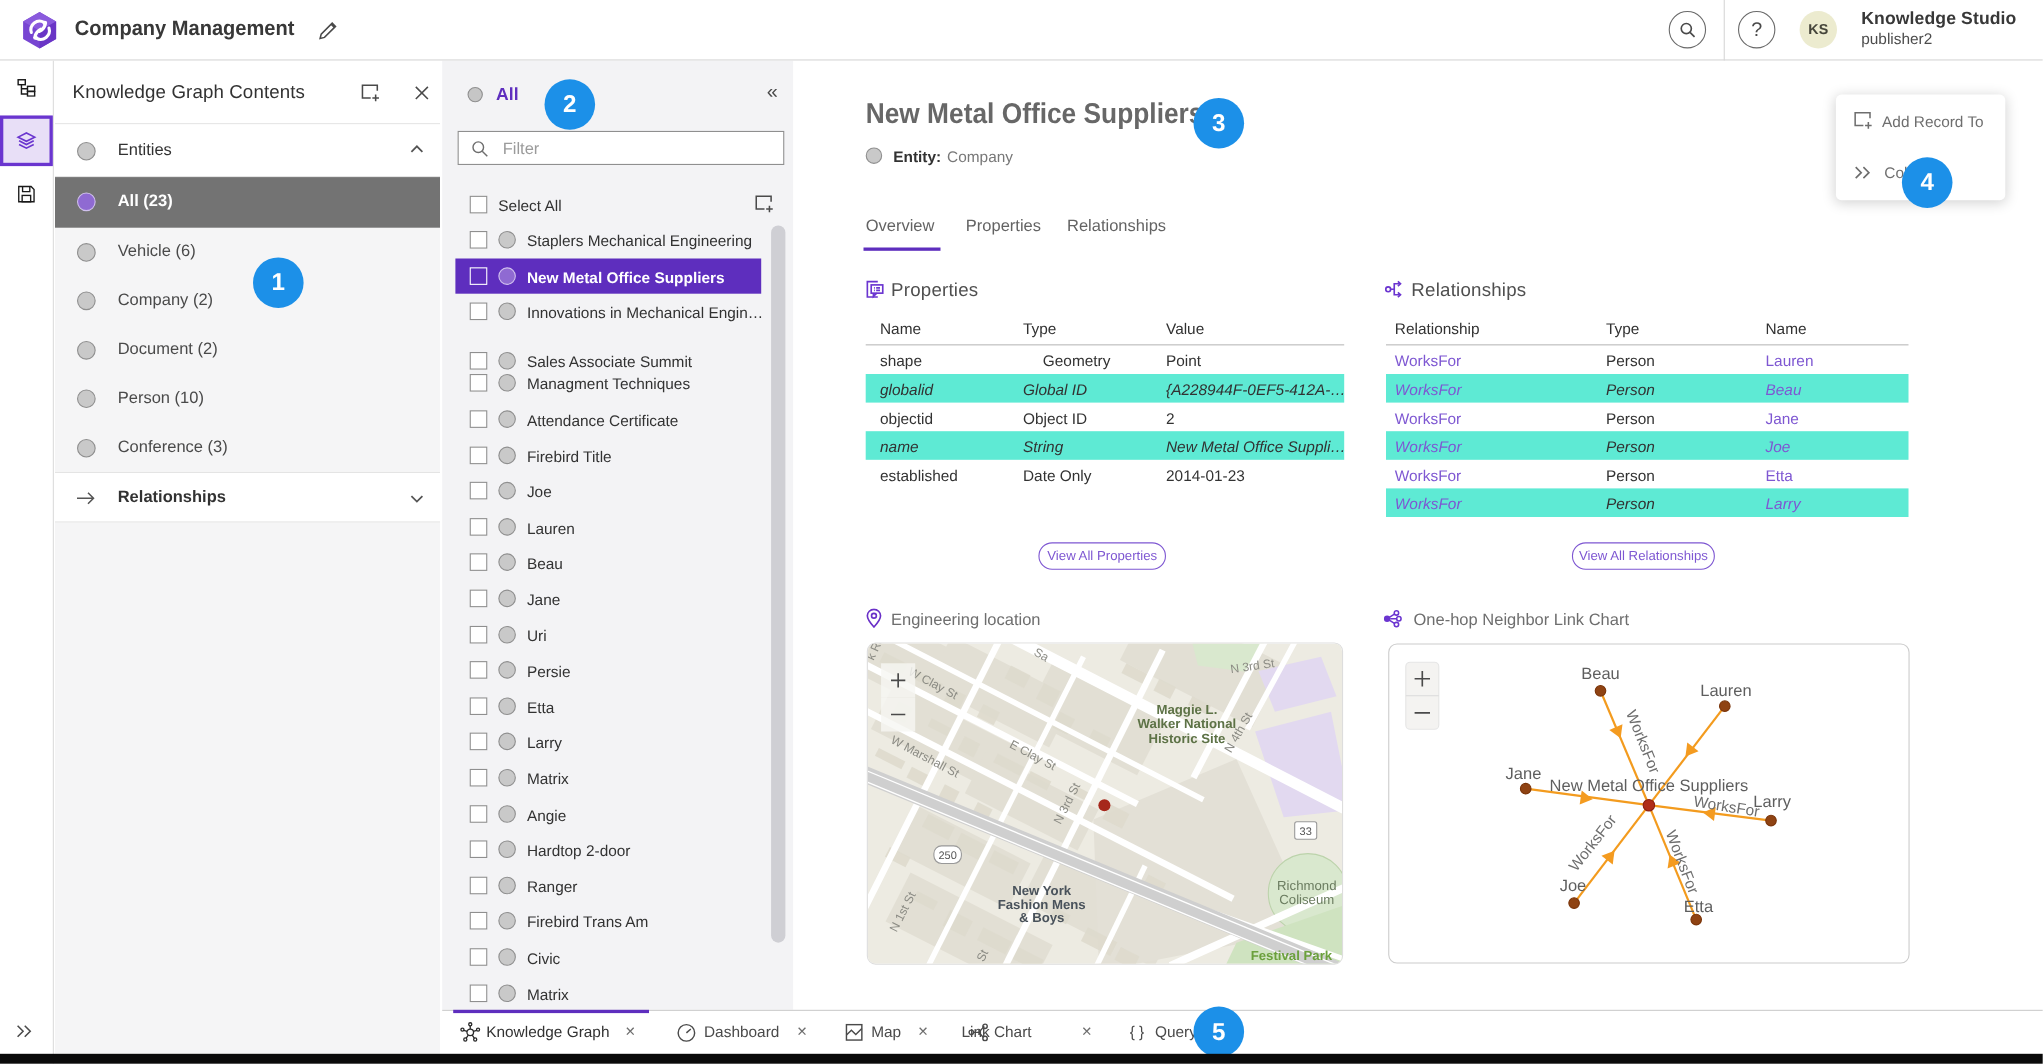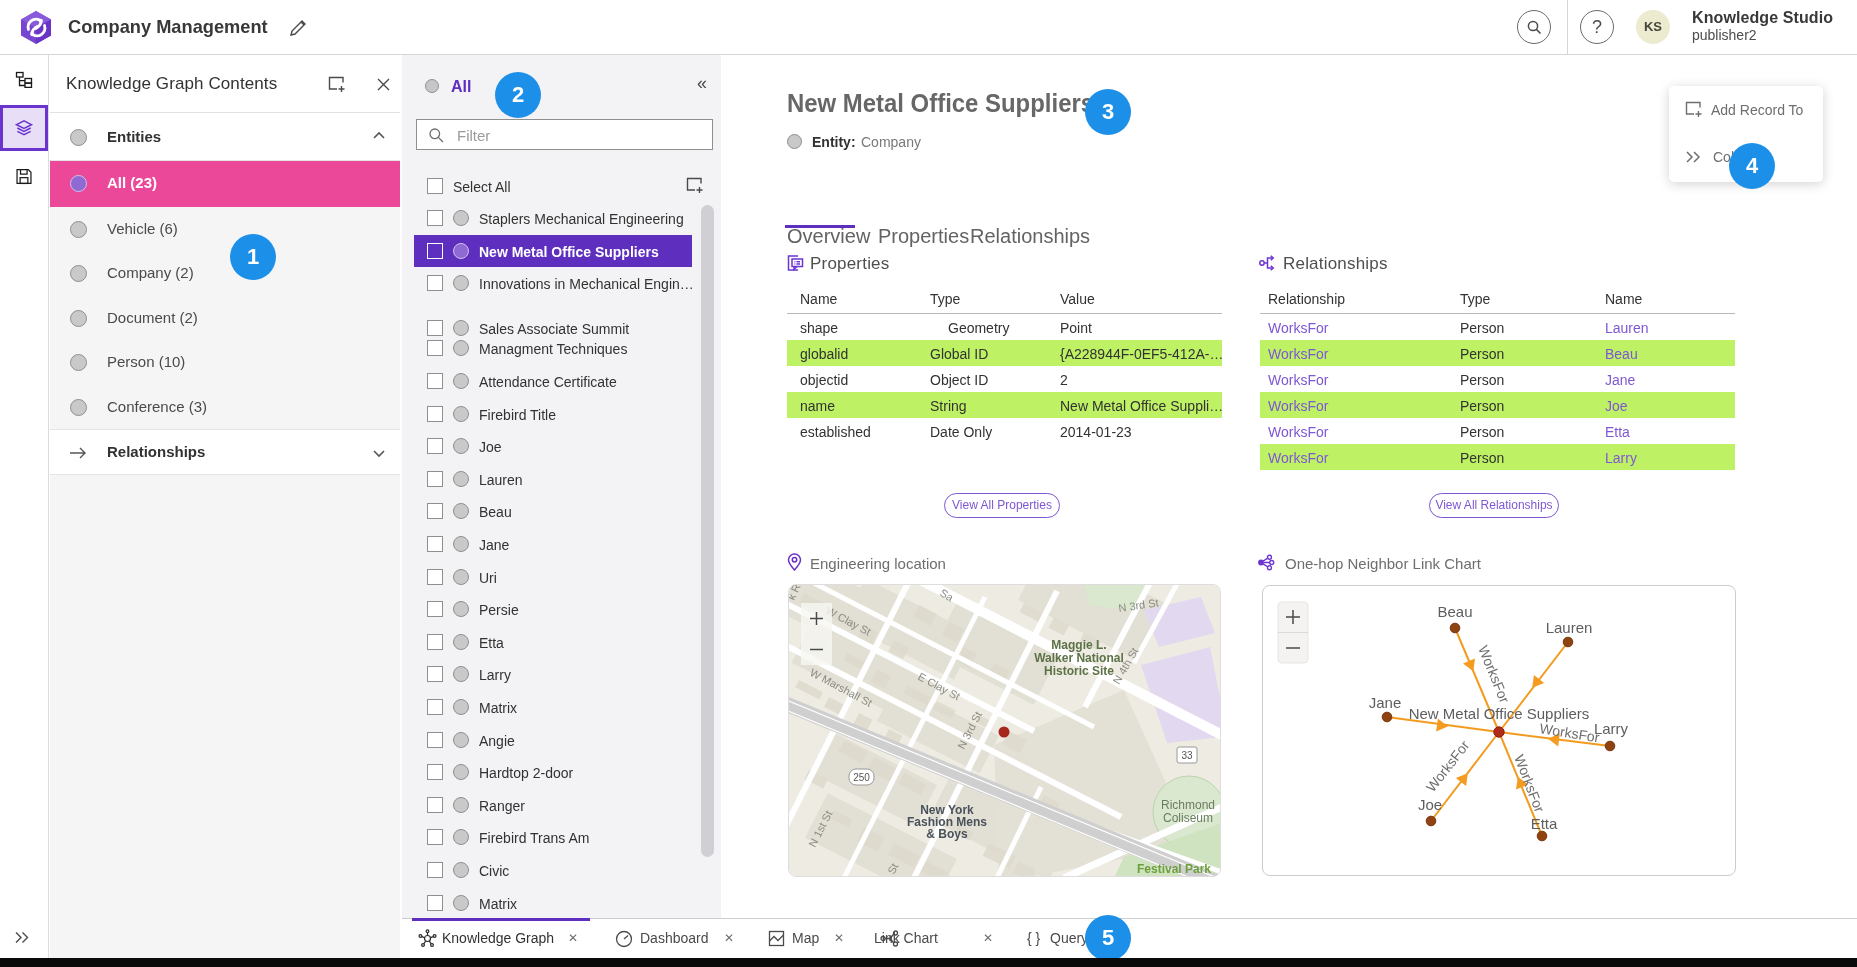--- a/index.html
+++ b/index.html
@@ -20,21 +20,21 @@
 
 #panel1 { position:absolute; left:50px; top:55px; width:350px; height:903px; background:#f5f5f6; z-index:3; }
 #p1head { position:absolute; left:0; top:0; width:350px; height:58px; background:#fff; border-bottom:1px solid #e2e2e2; }
 #p1head .t { position:absolute; left:16px; top:19px; font-size:17px; color:#323232; letter-spacing:0.1px; }
 .row1 { position:absolute; left:0; width:350px; height:45px; }
 .row1 .circ { }
 .row1 .circ { position:absolute; left:20px; top:14px; width:17px; height:17px; border-radius:50%; background:#c9c9c9; border:1px solid #8f8f8f; }
 .row1 .txt { position:absolute; left:57px; top:13px; font-size:15px; color:#4a4a4a; }
 #entrow { top:58px; height:48px; background:#fff; border-bottom:1px solid #e4e4e4; }
 #entrow .circ{top:16px} #entrow .txt{top:15px}
-#allrow { top:106px; height:46px; background:#ec4899; }
+#allrow { top:106px; height:46px; background:#737373; }
 #allrow .circ { background:#8f6ad2; border:1px solid #d0c0ee; }
 #allrow .txt { color:#fff; font-weight:bold; }
 #relrow { top:374px; height:46px; background:#fff; border-top:1px solid #e4e4e4; border-bottom:1px solid #e4e4e4; }
 .chev { position:absolute; right:14px; top:16px; color:#555; font-size:13px; }
 
 #panel2 { position:absolute; left:402px; top:55px; width:319px; height:863px; background:#f3f3f5; z-index:3; }
 #p2all { position:absolute; left:20px; top:24px; }
 #p2all .circ { position:absolute; left:3px; top:0px; width:14px; height:14px; border-radius:50%; background:#c6c6c6; border:1px solid #8f8f8f; }
 #p2all .txt { position:absolute; left:29px; top:-1px; font-size:16px; font-weight:bold; color:#5e2ebe; }
 #collapse2 { position:absolute; right:14px; top:18px; color:#4a4a4a; font-size:18px; }
@@ -54,27 +54,27 @@
 #p2sel .gc { position:absolute; left:39px; top:8px; width:16px; height:16px; border-radius:50%; background:#8f6ad2; border:1px solid #d0c0ee; }
 #p2sel .txt { position:absolute; left:65px; top:9px; font-size:14px; color:#fff; font-weight:bold; }
 #p2scroll { position:absolute; left:299px; top:150px; width:13px; height:652px; background:#cfcfd4; border-radius:7px; }
 
 #main { position:absolute; left:721px; top:55px; width:1136px; height:863px; background:#fff; }
 #h1 { position:absolute; left:66px; top:33px; font-size:26px; font-weight:bold; color:#676767; transform:scaleX(0.92); transform-origin:left center; white-space:nowrap; }
 #entline { position:absolute; left:66px; top:79px; }
 #entline .circ { position:absolute; left:0; top:0; width:15px; height:15px; border-radius:50%; background:#c9c9c9; border:1px solid #8f8f8f; }
 #entline .b { position:absolute; left:25px; top:0px; font-size:14px; font-weight:bold; color:#323232; }
 #entline .v { position:absolute; left:74px; top:0px; font-size:14px; color:#787878; }
-.tab { position:absolute; top:142px; font-size:20px; color:#636363;margin-top:28px; }
+.tab { position:absolute; top:142px; font-size:15px; color:#636363; }
 #tabunder { position:absolute; left:64px; top:170px; width:70px; height:3px; background:#5e2ebe; }
 .secthead { position:absolute; font-size:17px; color:#4f4f4f; letter-spacing:0.2px; }
 .th { position:absolute; font-size:14px; color:#323232; top:0px; }
 .trow { position:absolute; left:0; width:100%; height:26px; }
 .trow div { position:absolute; top:6px; font-size:14px; color:#323232; white-space:nowrap; }
-.alt { background:#bef264; }
+.alt { background:#5eead4;font-style:italic; }
 .plink { color:#7e57d2 !important; }
 .pillbtn { position:absolute; height:25px; border:1px solid #7e57d2; border-radius:13px; color:#7e57d2; font-size:12px; text-align:center; line-height:23px; background:#fff; }
 .cardlbl { position:absolute; font-size:15px; color:#6e6e6e; }
 #mapcard { position:absolute; left:67px; top:529px; width:433px; height:293px; border:1px solid #ddd; border-radius:8px; overflow:hidden; }
 #linkcard { position:absolute; left:541px; top:530px; width:474px; height:291px; border:1px solid #ccc; border-radius:8px; background:#fff; }
 
 #dropdown { position:absolute; left:1669px; top:86px; width:154px; height:96px; background:#fff; border-radius:5px; box-shadow:0 2px 12px rgba(0,0,0,0.18); z-index:6; }
 #dropdown .r1 { position:absolute; left:42px; top:16px; font-size:14px; color:#6e6e6e; }
 #dropdown .r2 { position:absolute; left:44px; top:63px; font-size:14px; color:#6e6e6e; }
 
@@ -153,21 +153,21 @@
     <svg class="abs" style="left:276px;top:19px" width="21" height="21" viewBox="0 0 21 21" fill="none" stroke="#4a4a4a" stroke-width="1.4">
       <path d="M17 8.5 L17 3.5 L3.5 3.5 L3.5 15 L11 15"></path>
       <path d="M15.5 12 L15.5 18 M12.5 15 L18.5 15"></path>
     </svg>
     <svg class="abs" style="left:326px;top:22px" width="15" height="15" viewBox="0 0 15 15" stroke="#4a4a4a" stroke-width="1.4">
       <path d="M2 2 L13 13 M13 2 L2 13"></path>
     </svg>
   </div>
   <div class="row1" id="entrow">
       <div class="circ"></div>
-      <div class="txt" style="font-weight:bold;color:#323232">Entities</div>
+      <div class="txt" style="font-weight:normal;color:#323232">Entities</div>
     <svg class="chev" style="width:14px;height:14px" viewBox="0 0 14 14" fill="none" stroke="#555" stroke-width="1.6">
         <path d="M2 9 L7 4 L12 9"></path>
       </svg>
   </div>
   <div class="row1" id="allrow">
       <div class="circ"></div>
       <div class="txt">All (23)</div>
     </div>
   <div class="row1" style="top:152px">
       <div class="circ"></div>

